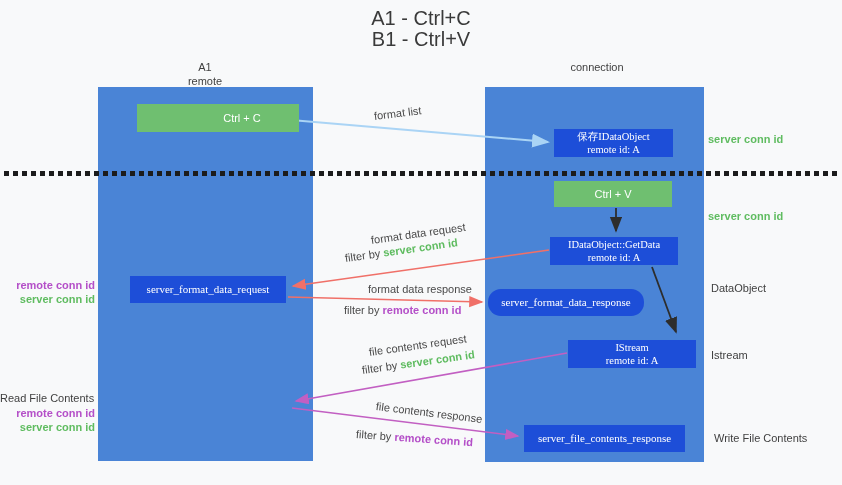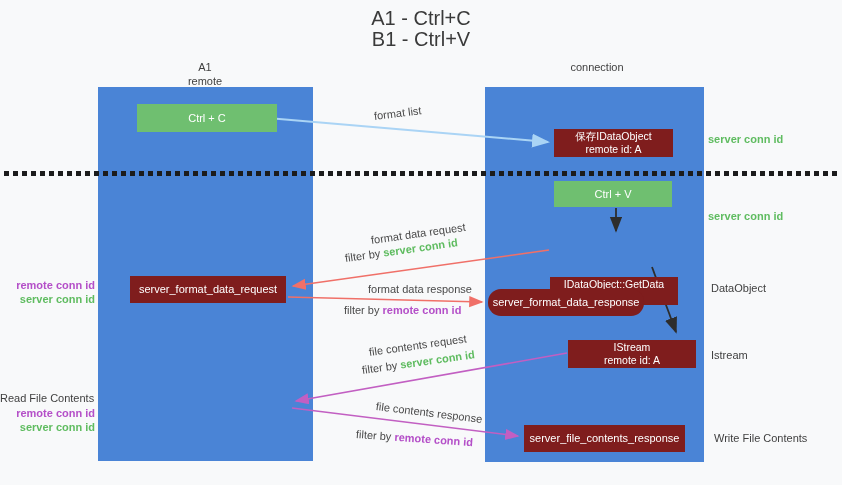--- a/index.html
+++ b/index.html
@@ -20,21 +20,21 @@
 
   .divider { position:absolute; left:4px; top:171px; width:834px; height:5px;
              background:repeating-linear-gradient(90deg,#1c1c1c 0 5px,transparent 5px 9px); }
 
   svg.arrows { position:absolute; left:0; top:0; width:842px; height:485px;
                pointer-events:none; }
 
   .node { position:absolute; display:flex; flex-direction:column; align-items:center;
           justify-content:center; color:#ffffff; text-align:center; }
   .node.green  { background:#6fbf70; font-size:11px; }
-  .node.orange { background:#7f1d1d; font-size:10.5px; line-height:13px; }
+  .node.orange { background:#1d4ed8; font-size:10.5px; line-height:13px;font-family:Liberation Serif, serif; }
   .node.single { font-size:11px; }
 
   .side-label { position:absolute; font-size:11px; color:#3f3f3f; white-space:nowrap; }
   .left-stack { position:absolute; left:0; width:95px; text-align:right; }
   .gr { color:#5fbc60; font-weight:bold; }
   .pu { color:#b44fc8; font-weight:bold; }
 
   .mid-label { position:absolute; font-size:11px; color:#4a4a4a; white-space:nowrap;
                transform-origin:left center; }
 </style>
@@ -78,34 +78,34 @@
     <line x1="616" y1="208" x2="616" y2="231" stroke="#2d2d2d" stroke-width="1.8" marker-end="url(#m-black)"></line>
     <line x1="549" y1="250" x2="293" y2="286" stroke="#f07068" stroke-width="1.6" marker-end="url(#m-red)"></line>
     <line x1="288" y1="297" x2="482" y2="302" stroke="#f07068" stroke-width="1.6" marker-end="url(#m-red)"></line>
     <line x1="652" y1="267" x2="676" y2="332" stroke="#2d2d2d" stroke-width="1.8" marker-end="url(#m-black)"></line>
     <line x1="567" y1="353" x2="296" y2="401" stroke="#c25fc2" stroke-width="1.6" marker-end="url(#m-mag)"></line>
     <line x1="292" y1="408" x2="518" y2="436" stroke="#c25fc2" stroke-width="1.6" marker-end="url(#m-mag)"></line>
   </svg>
 
   <div class="divider"></div>
 
-  <div class="node green single" style="left:137px; top:104px; width:140px; height:28px;">
+  <div class="node green single" style="left:137px; top:104px; width:114px; height:28px;padding-left:48px;">
     <span>Ctrl + C</span>
   </div>
 
   <div class="node orange" style="left:554px; top:129px; width:119px; height:28px;">
     <span>保存IDataObject</span>
     <span>remote id: A</span>
   </div>
 
   <div class="node green single" style="left:554px; top:181px; width:118px; height:26px;">
     <span>Ctrl + V</span>
   </div>
 
-  <div class="node orange" style="left:550px; top:237px; width:128px; height:28px;margin-top:40px;">
+  <div class="node orange" style="left:550px; top:237px; width:128px; height:28px;">
     <span>IDataObject::GetData</span>
     <span>remote id: A</span>
   </div>
 
   <div class="node orange single" style="left:130px; top:276px; width:156px; height:27px;">
     <span>server_format_data_request</span>
   </div>
 
   <div class="node orange single" style="left:488px; top:289px; width:156px; height:27px;border-radius:13px;">
     <span>server_format_data_response</span>

